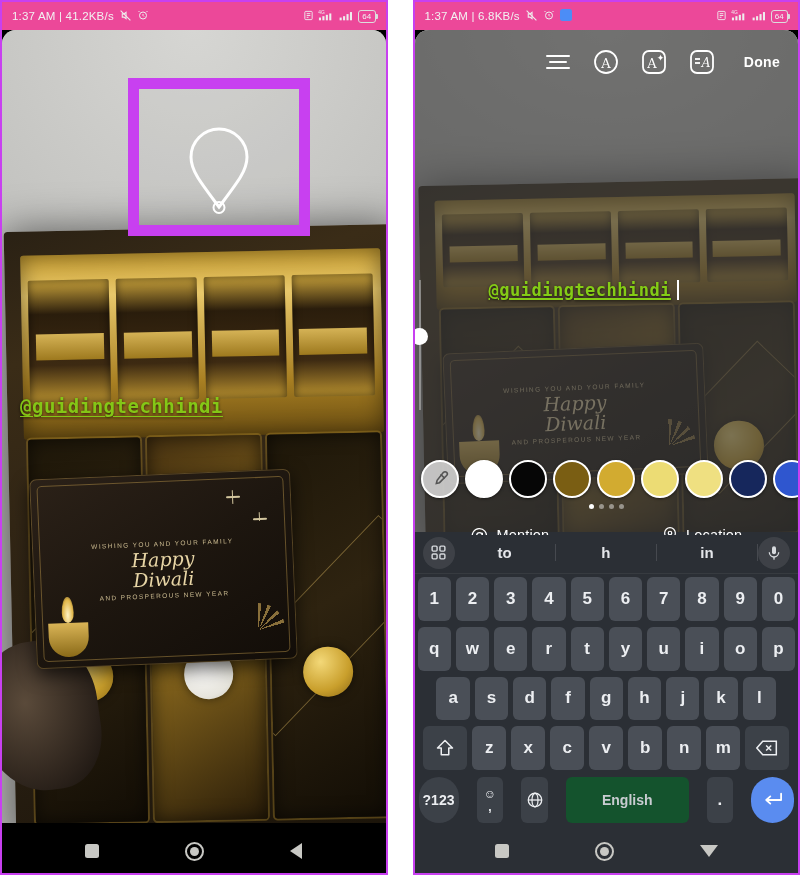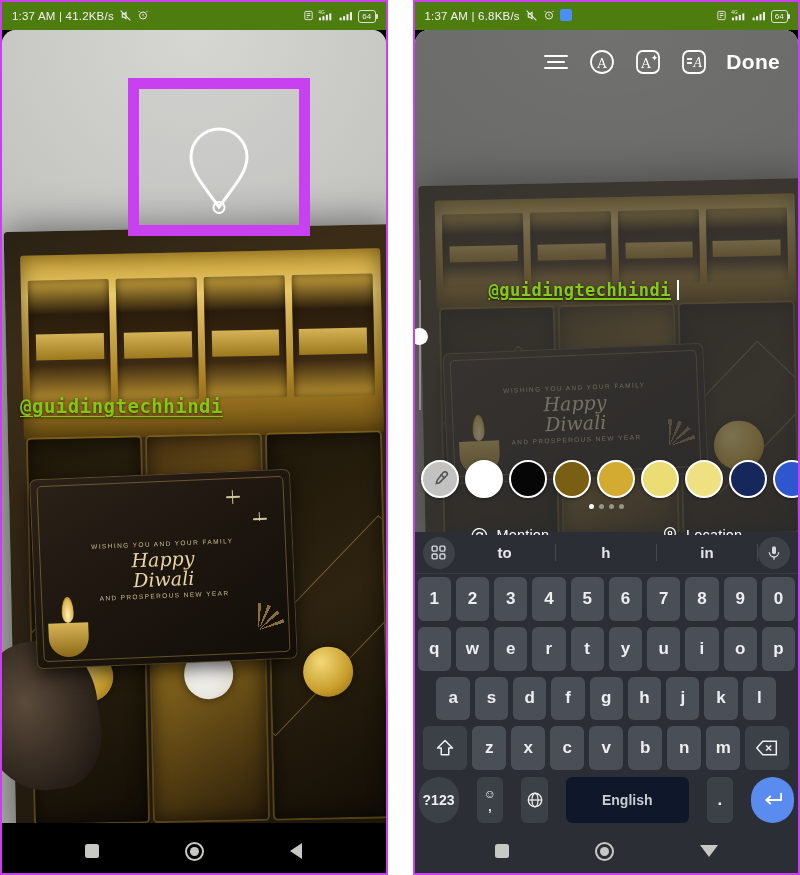--- a/index.html
+++ b/index.html
@@ -15,21 +15,21 @@
     width: 392px; height: 875px;
     background: #000;
     border: 2px solid #c840f0;
     overflow: hidden;
   }
   .phone.left { width: 396px; }
   .phone.right { width: 396px; margin-left: 17px; }
 
   
   .statusbar {
-    height: 28px; background: #4d7c0f;
+    height: 28px; background: #ec4899;
     display: flex; align-items: center;
     padding: 0 10px;
     color: #f2f2f2; font-size: 11.5px;
     letter-spacing: .2px;
   }
   .sb-left { display: flex; align-items: center; gap: 5px; }
   .sb-right { margin-left: auto; display: flex; align-items: center; gap: 4px; }
   .sb-icon { display: inline-block; }
   .battery {
     border: 1.2px solid #ddd; border-radius: 3px;
@@ -215,21 +215,21 @@
     padding: 0 14px;
     z-index: 6;
   }
   .tb-spacer { flex: 0 0 96px; }
   .tb-icon {
     width: 30px; height: 30px; display: flex;
     align-items: center; justify-content: center;
     color: #fff;
   }
   .done-btn {
-    margin-left: auto; color: #fff; font-size: 21px;
+    margin-left: auto; color: #fff; font-size: 14px;
     font-weight: 600; letter-spacing: .3px; padding-right: 4px;
   }
 
   .size-slider {
     position: absolute; left: 0; top: 250px; width: 10px; height: 130px; z-index: 6;
   }
   .size-track { position: absolute; left: 4px; top: 0; width: 2px; height: 130px; background: rgba(255,255,255,.35); }
   .size-knob { position: absolute; left: -4px; top: 48px; width: 17px; height: 17px; border-radius: 50%; background: #fff; }
 
   .color-row {
@@ -279,21 +279,21 @@
   .krow { display: flex; justify-content: center; gap: 5px; padding: 3px 3px; flex: 1; align-items: stretch; }
   .key {
     flex: 1; background: #4a4f57; border-radius: 6px;
     display: flex; align-items: center; justify-content: center;
     color: #eceef1; font-size: 17px;
     max-width: 34px;
   }
   .krow.home { padding-left: 22px; padding-right: 22px; }
   .krow.home .key { max-width: 34px; }
   .key.wide { max-width: 44px; background: #3c4148; }
-  .key.space { max-width: none; flex: 4.6; background: #0f172a; font-size: 14px; color: #c9ccd1; text-align: center; }
+  .key.space { max-width: none; flex: 4.6; background: #14532d; font-size: 14px; color: #c9ccd1; text-align: center; }
   .key.enter { max-width: 52px; flex: 1.6; background: #5a8cf0; border-radius: 24px; }
   .key.fn { max-width: 54px; flex: 1.5; background: #3c4148; border-radius: 22px; font-size: 14px; }
   .key.sm { max-width: 34px; background: #3c4148; }
   .bottomrow { display: flex; justify-content: center; gap: 18px; padding: 4px 4px 6px; flex: 1.05; }
   .emoji-key { flex-direction: column; line-height: 1; gap: 1px; font-size: 12px; }
 
   
   .navbar {
     position: absolute; left: 0; right: 0; bottom: 0; height: 44px;
     display: flex; align-items: center; justify-content: center; gap: 86px;

